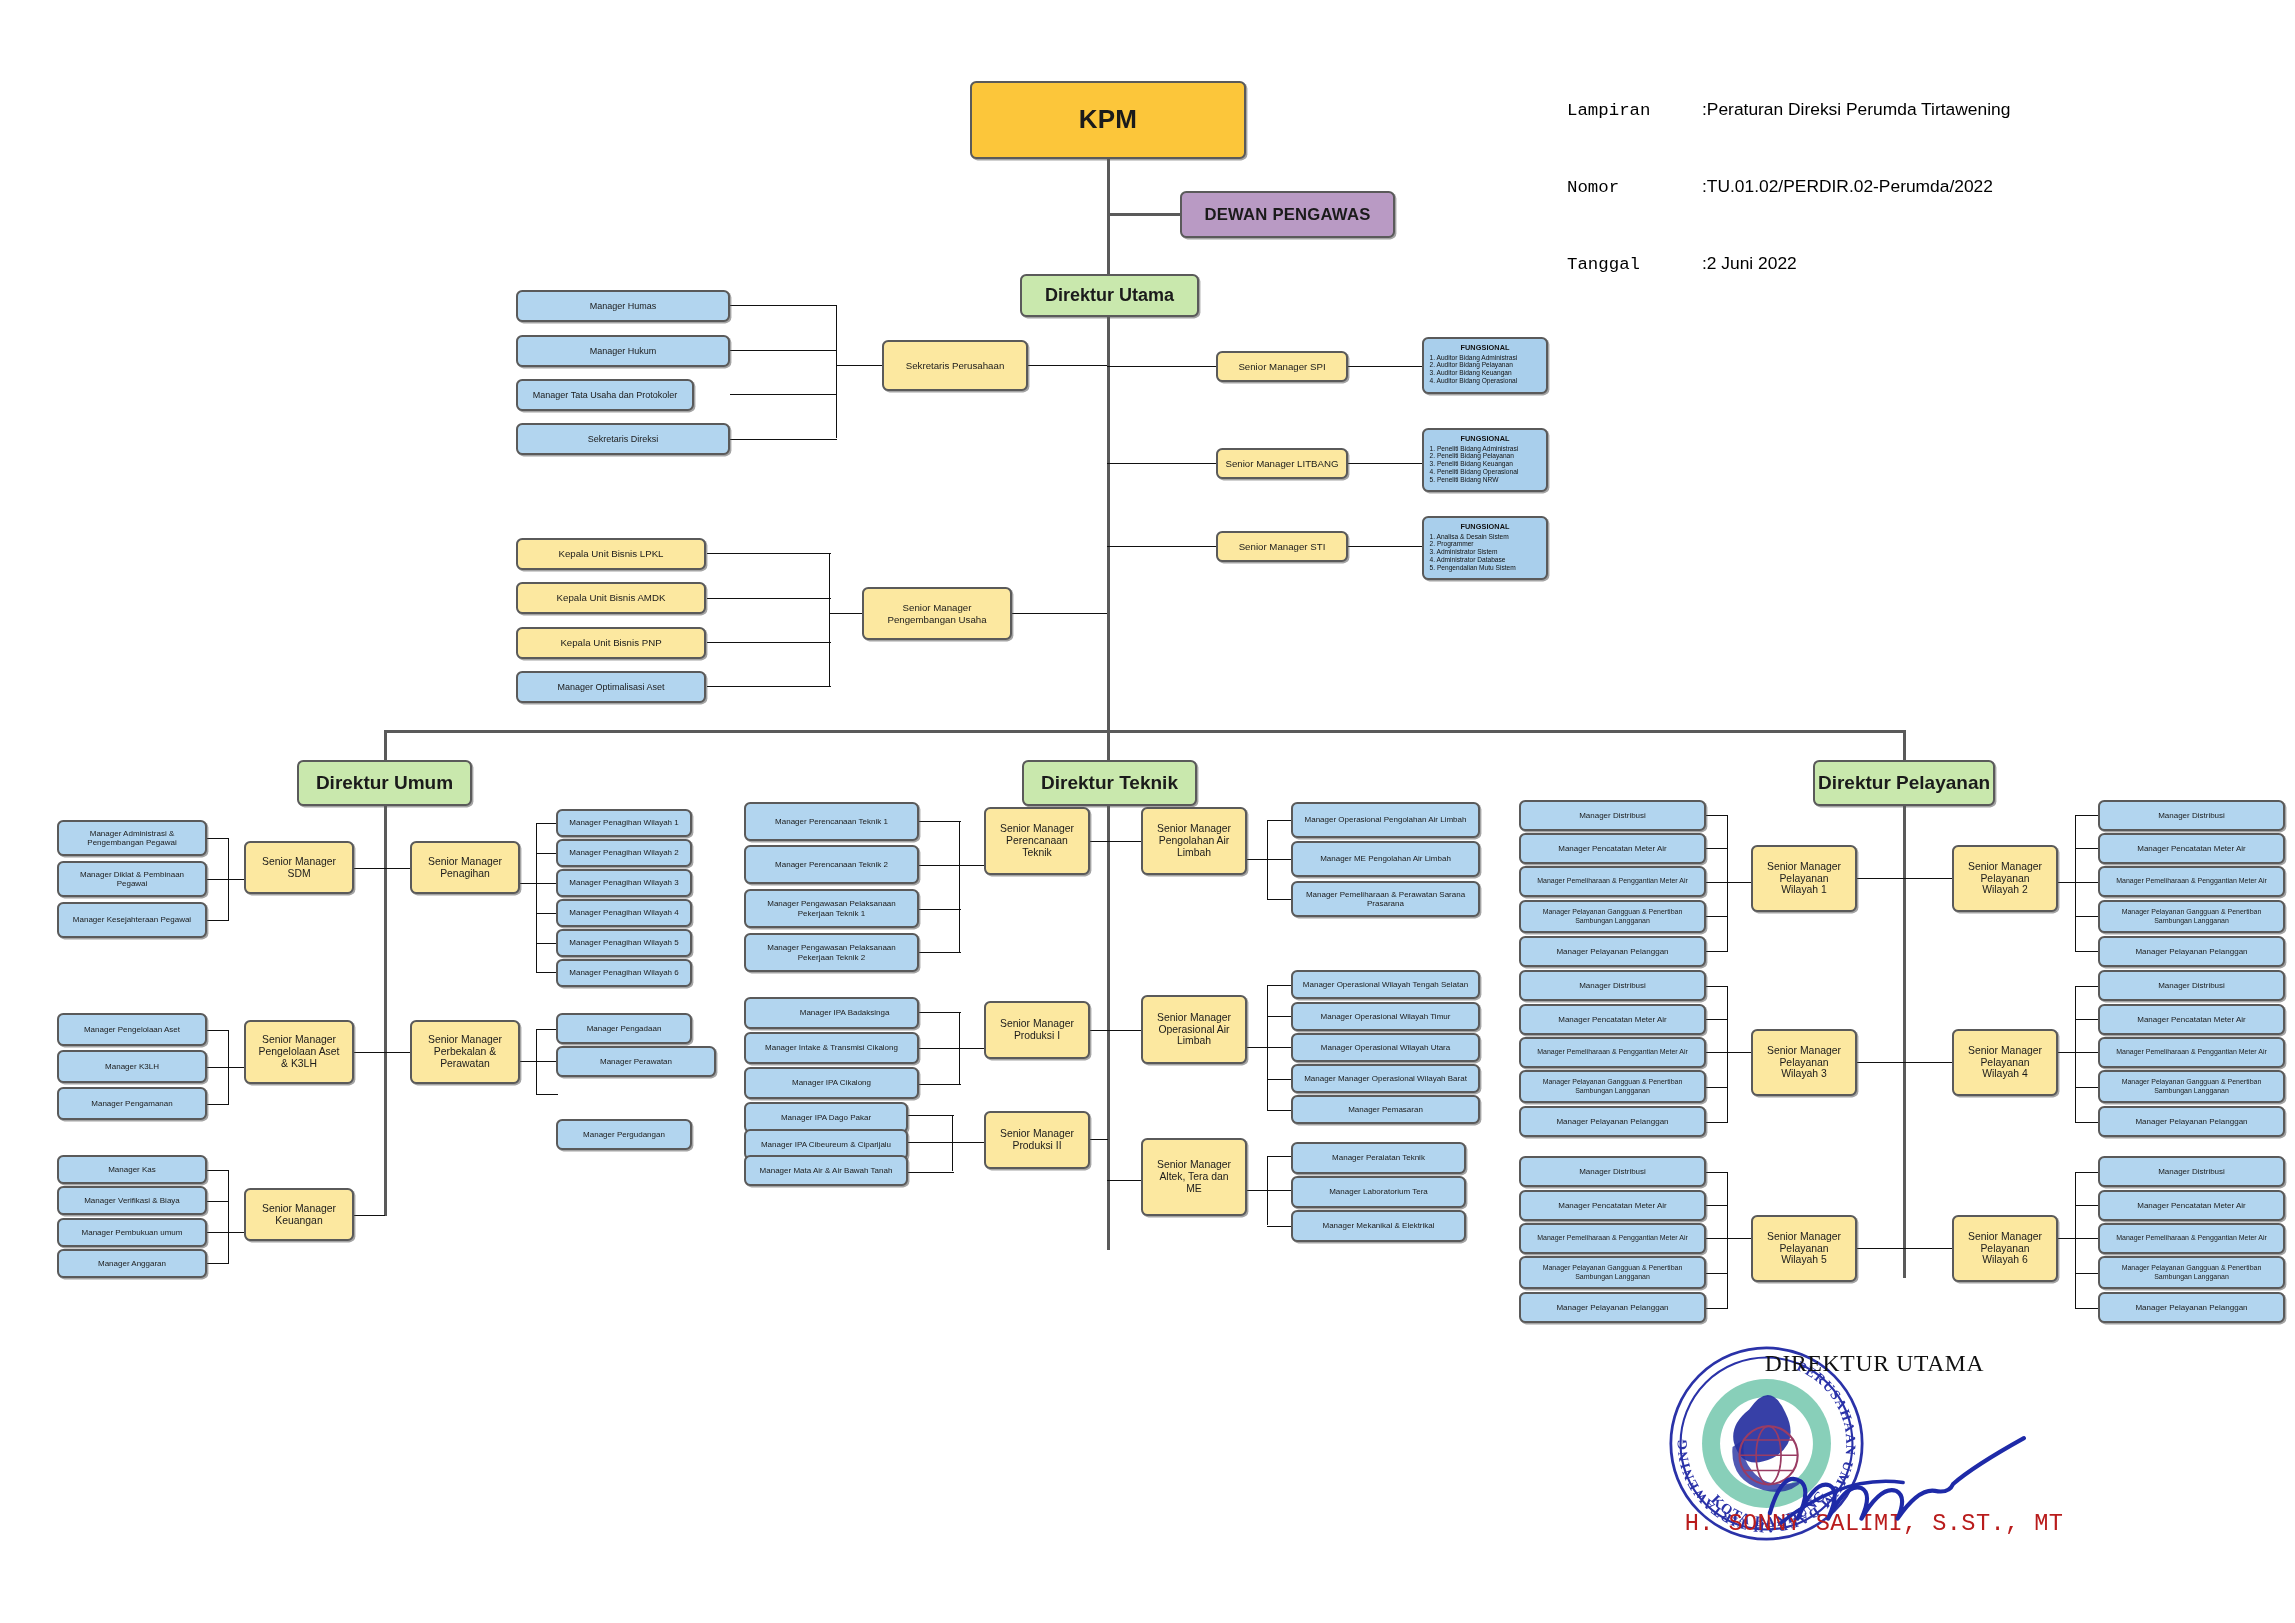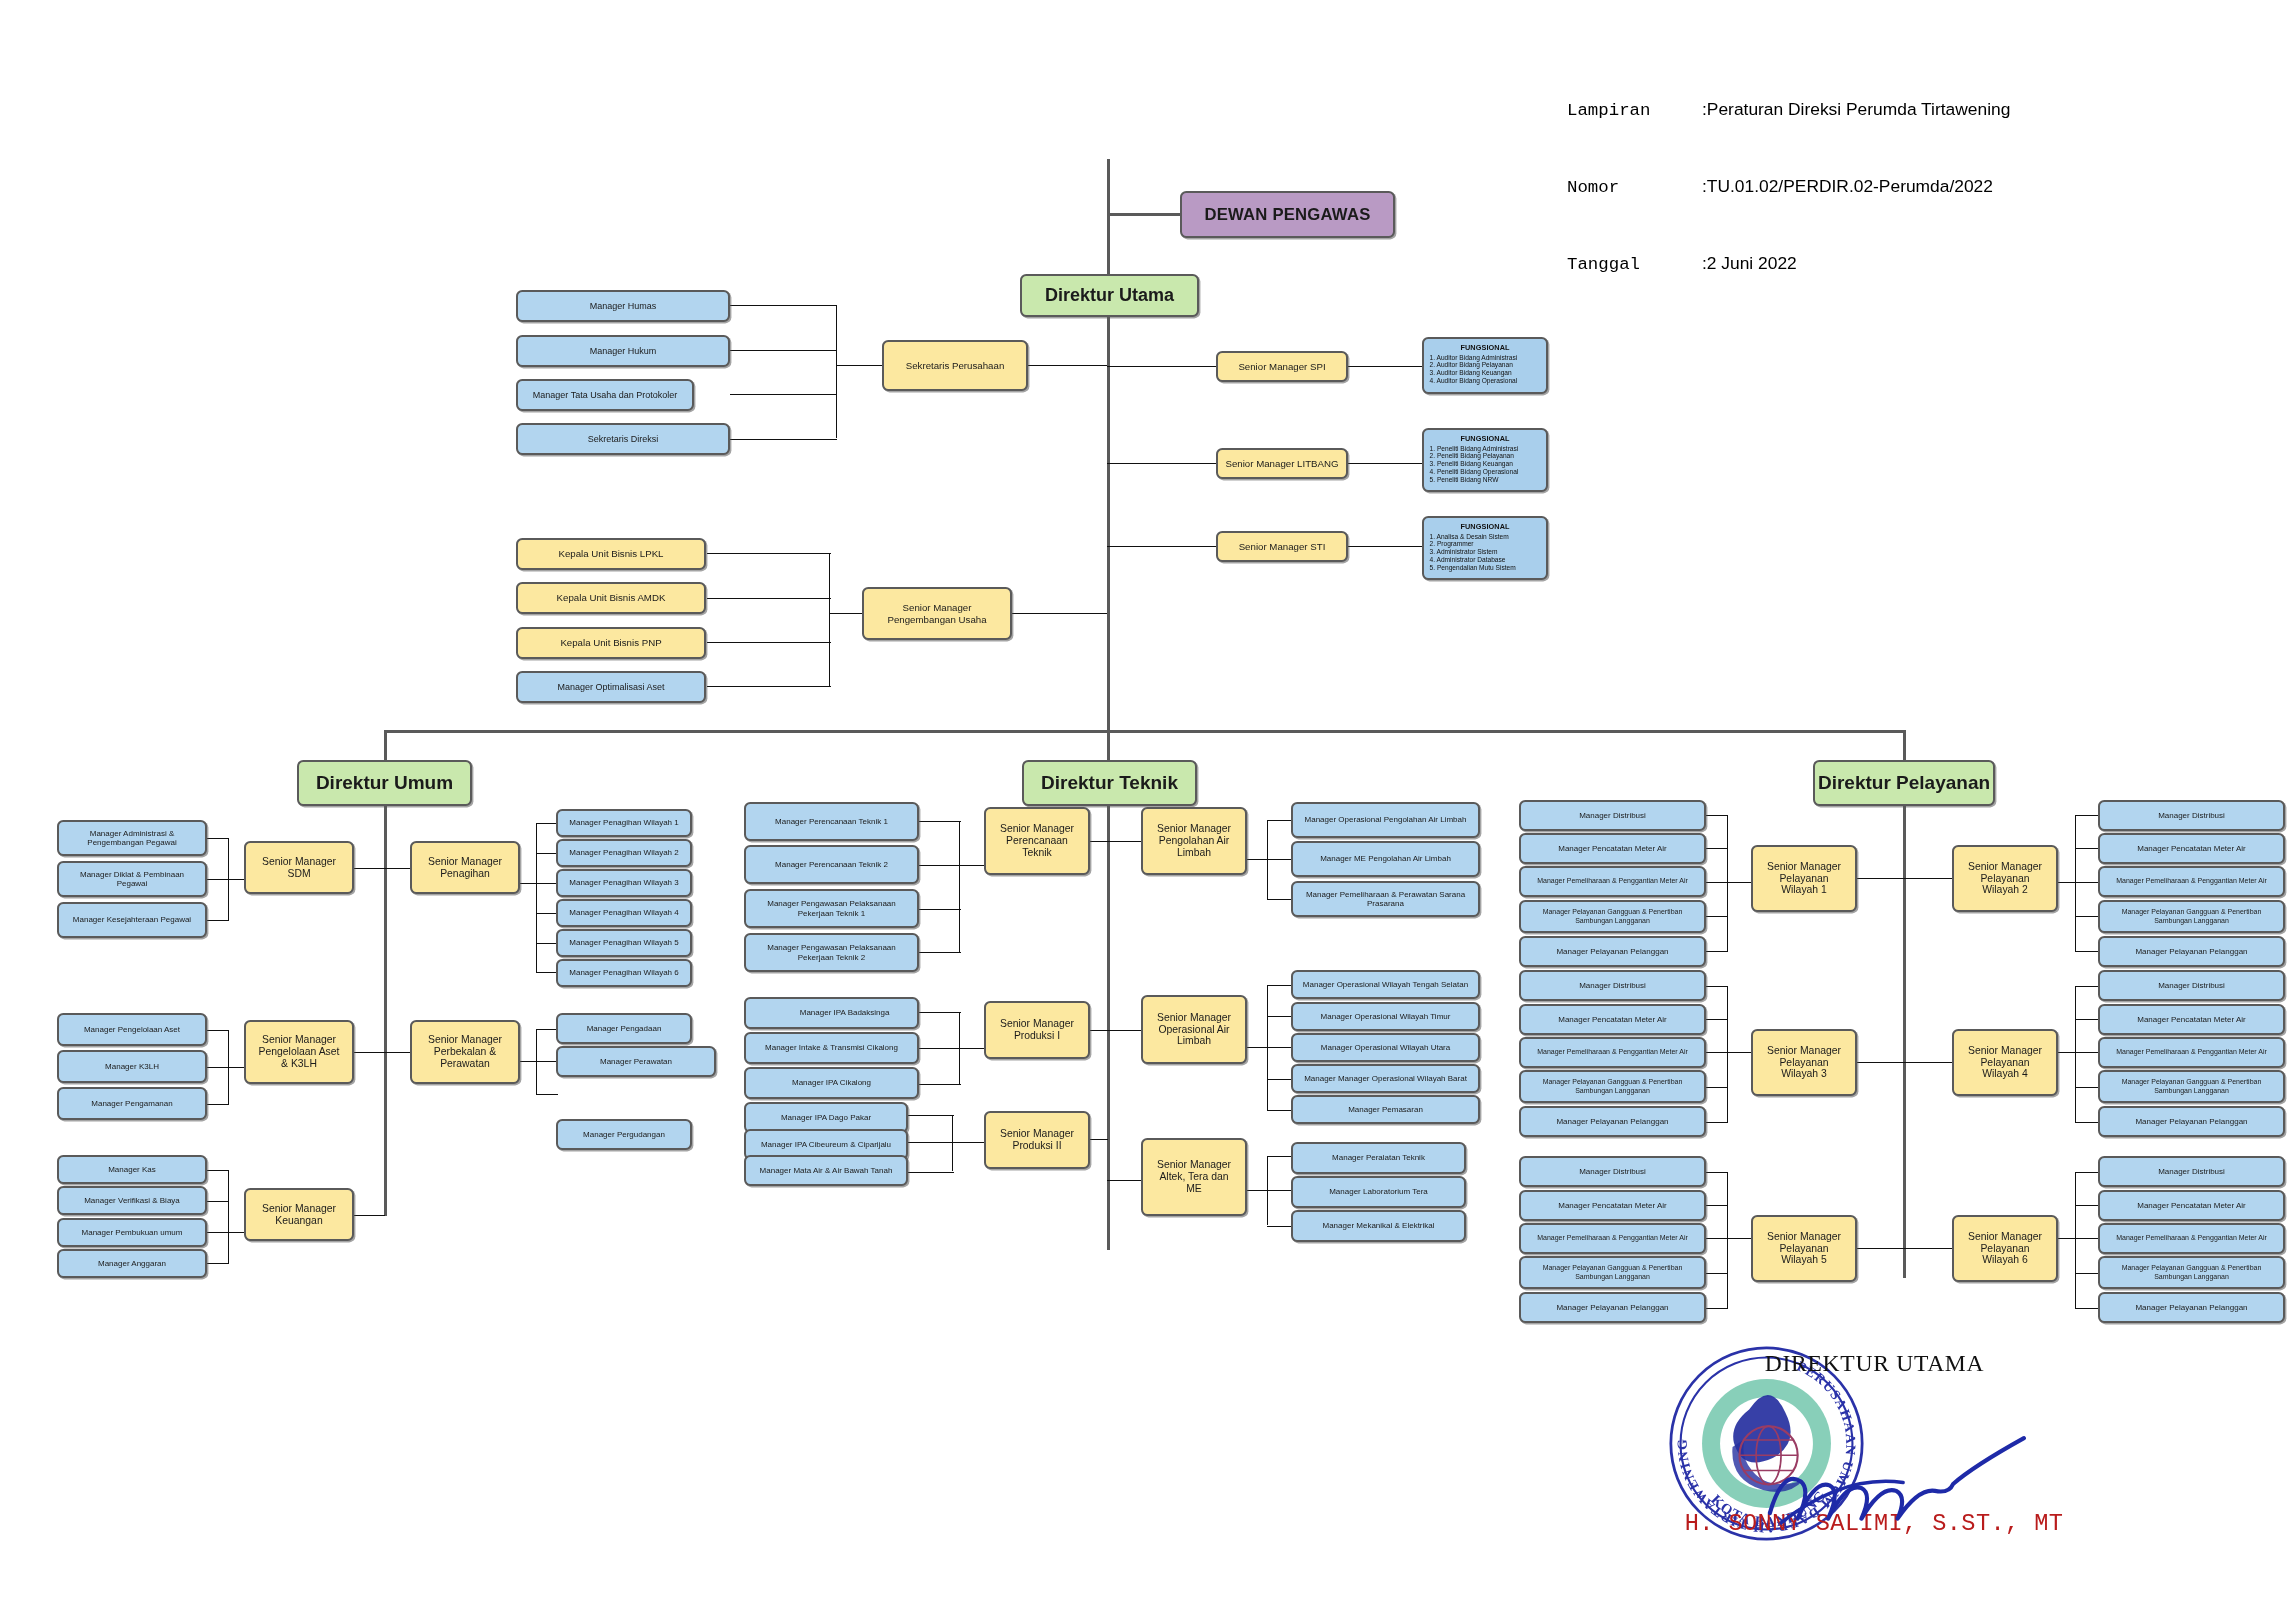--- a/index.html
+++ b/index.html
@@ -69,20 +69,21 @@
 <body>
 
 <div id="canvas">
 
   <div id="note" style="left:1567px;top:47px;">
     <div><span class="lbl">Lampiran</span><span>:Peraturan Direksi Perumda Tirtawening</span></div>
     <div><span class="lbl">Nomor</span><span>:TU.01.02/PERDIR.02-Perumda/2022</span></div>
     <div><span class="lbl">Tanggal</span><span>:2 Juni 2022</span></div>
   </div>
 
+  <div class="node kpm" style="left:970px;top:81px;width:276px;height:78px;">KPM</div>
 
   <div class="node dewan" style="left:1180px;top:191px;width:215px;height:47px;">DEWAN PENGAWAS</div>
 
   <div class="node dir" style="left:1020px;top:274px;width:179px;height:43px;">Direktur Utama</div>
 
   <div class="ln lnv thick t4v" style="left:1107px;top:159px;height:115px;"></div>
 
   <div class="ln lnh thick t4h" style="left:1107px;top:213px;width:74px;"></div>
 
   <div class="ln lnv thick t4v" style="left:1107px;top:317px;height:414px;"></div>

